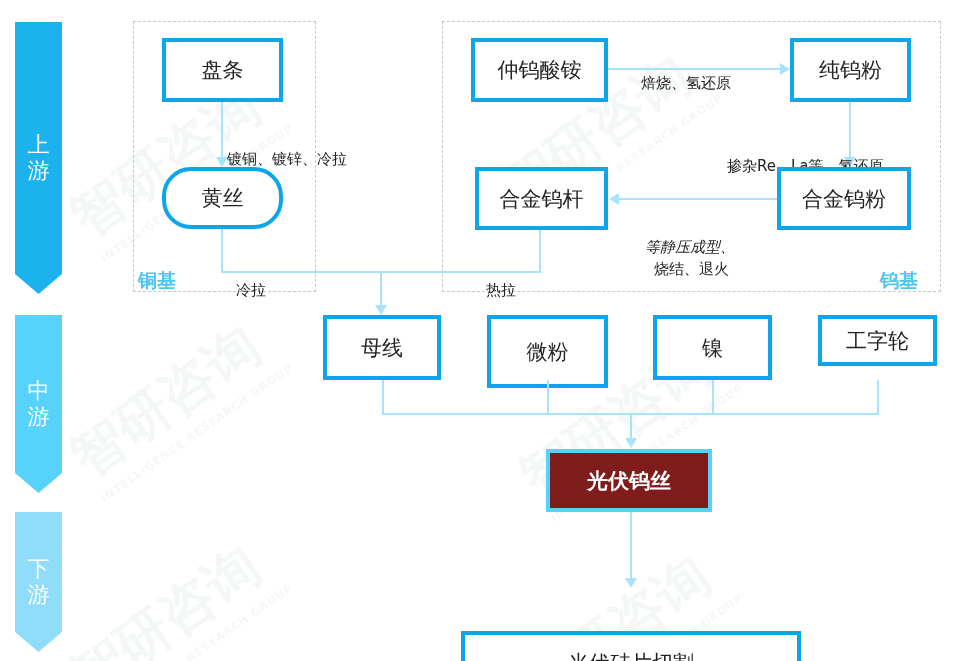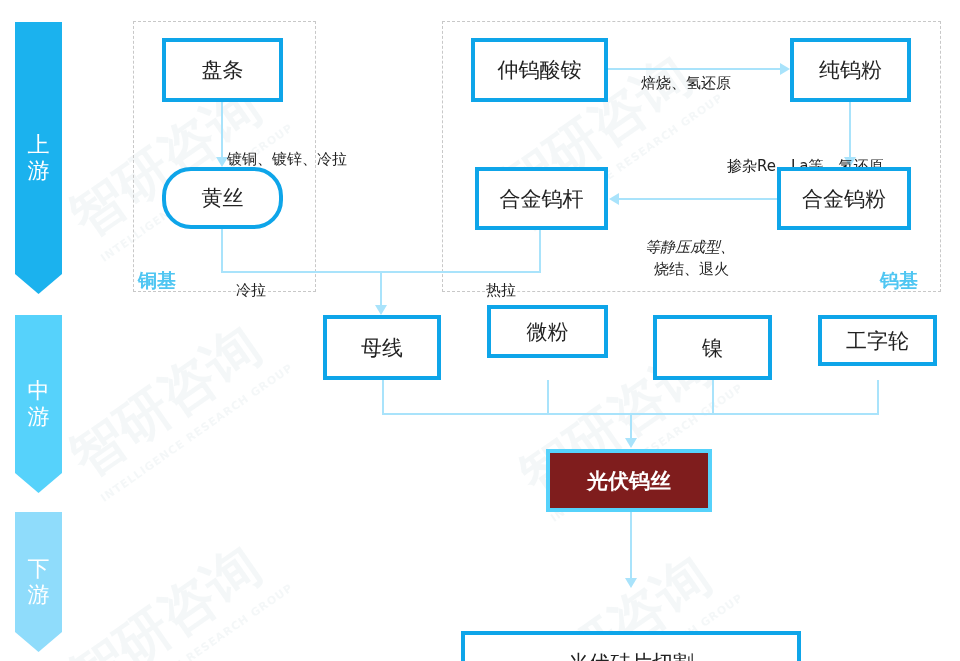--- a/index.html
+++ b/index.html
@@ -73,21 +73,21 @@
 
 <div class="box" style="left:475px;top:167px;width:133px;height:63px;">合金钨杆</div>
 <div class="line" style="left:539px;top:230px;width:2px;height:42px;"></div>
 <div class="lbl" style="left:486px;top:249px;">热拉</div>
 
 <div class="line" style="left:221px;top:271px;width:320px;height:2px;"></div>
 <div class="line" style="left:380px;top:271px;width:2px;height:36px;"></div>
 <div class="arrow-down" style="left:375px;top:305px;"></div>
 
 <div class="box" style="left:323px;top:315px;width:118px;height:65px;">母线</div>
-<div class="box" style="left:487px;top:305px;width:121px;height:53px;">微粉</div>
+<div class="box" style="left:487px;top:315px;width:121px;height:73px;">微粉</div>
 <div class="box" style="left:653px;top:315px;width:119px;height:65px;">镍</div>
 <div class="box" style="left:818px;top:315px;width:119px;height:51px;">工字轮</div>
 
 <div class="line" style="left:382px;top:380px;width:2px;height:34px;"></div>
 <div class="line" style="left:547px;top:380px;width:2px;height:34px;"></div>
 <div class="line" style="left:712px;top:380px;width:2px;height:34px;"></div>
 <div class="line" style="left:877px;top:380px;width:2px;height:34px;"></div>
 <div class="line" style="left:382px;top:413px;width:497px;height:2px;"></div>
 <div class="line" style="left:630px;top:414px;width:2px;height:26px;"></div>
 <div class="arrow-down" style="left:625px;top:438px;"></div>

